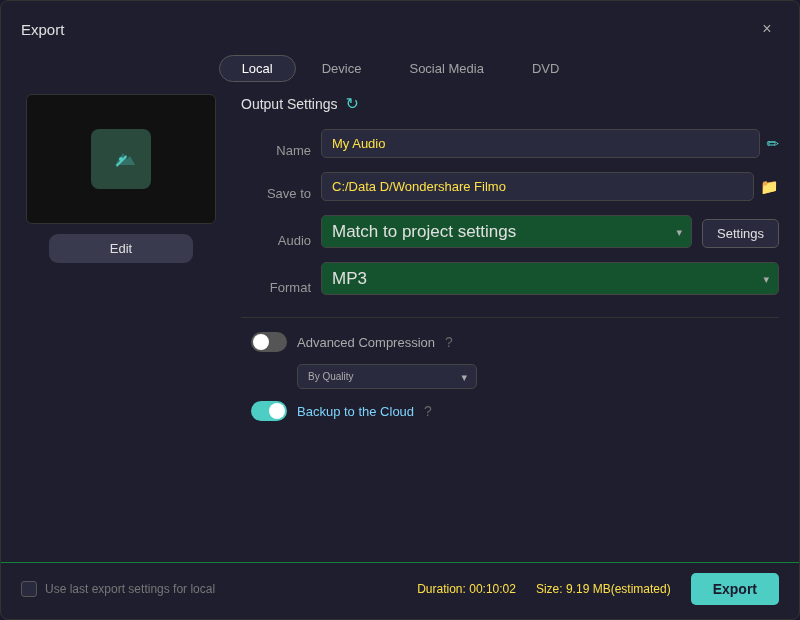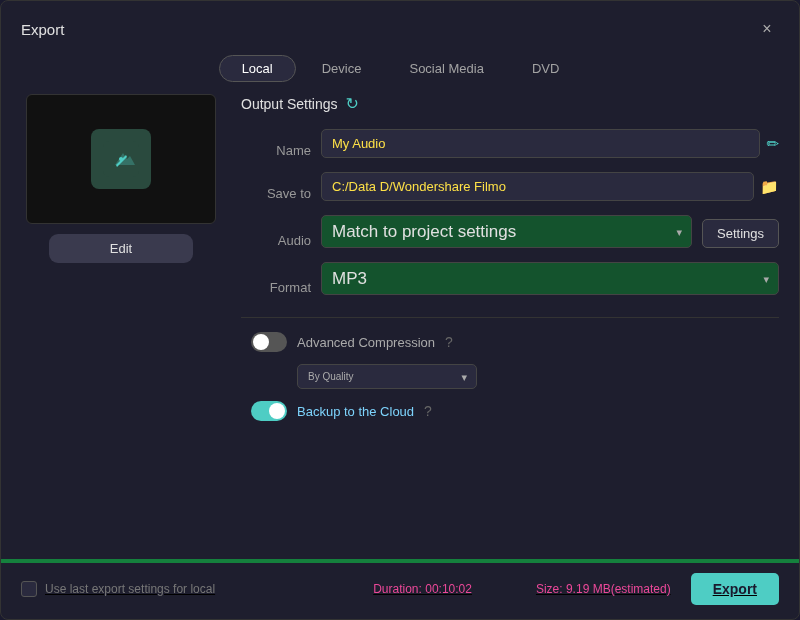--- a/index.html
+++ b/index.html
@@ -277,23 +277,22 @@
       padding: 6px 30px 6px 10px;
       outline: none;
       appearance: none;
       cursor: pointer;
     }
     .footer {
       display: flex;
       align-items: center;
       justify-content: space-between;
       padding: 10px 20px 14px;
-      border-top: 4px solid #15803d;
-      flex-shrink: 0;
-      text-decoration: underline;
+      border-top: 1px solid #15803d;
+      flex-shrink: 0;
     }
     .footer-left {
       display: flex;
       align-items: center;
       gap: 8px;
     }
     .footer-checkbox {
       width: 16px;
       height: 16px;
       background: #2a2a3e;
@@ -304,23 +303,22 @@
     .footer-label {
       color: #777;
       font-size: 12px;
     }
     .footer-right {
       display: flex;
       align-items: center;
       gap: 20px;
     }
     .footer-info {
-      color: #ec4899;
+      color: #fde047;
       font-size: 12px;
-      margin-left: 44px;
     }
     .export-btn {
       padding: 8px 22px;
       background: #4ecdc4;
       color: #1a1a2e;
       border: none;
       border-radius: 5px;
       font-size: 14px;
       font-weight: 600;
       cursor: pointer;

